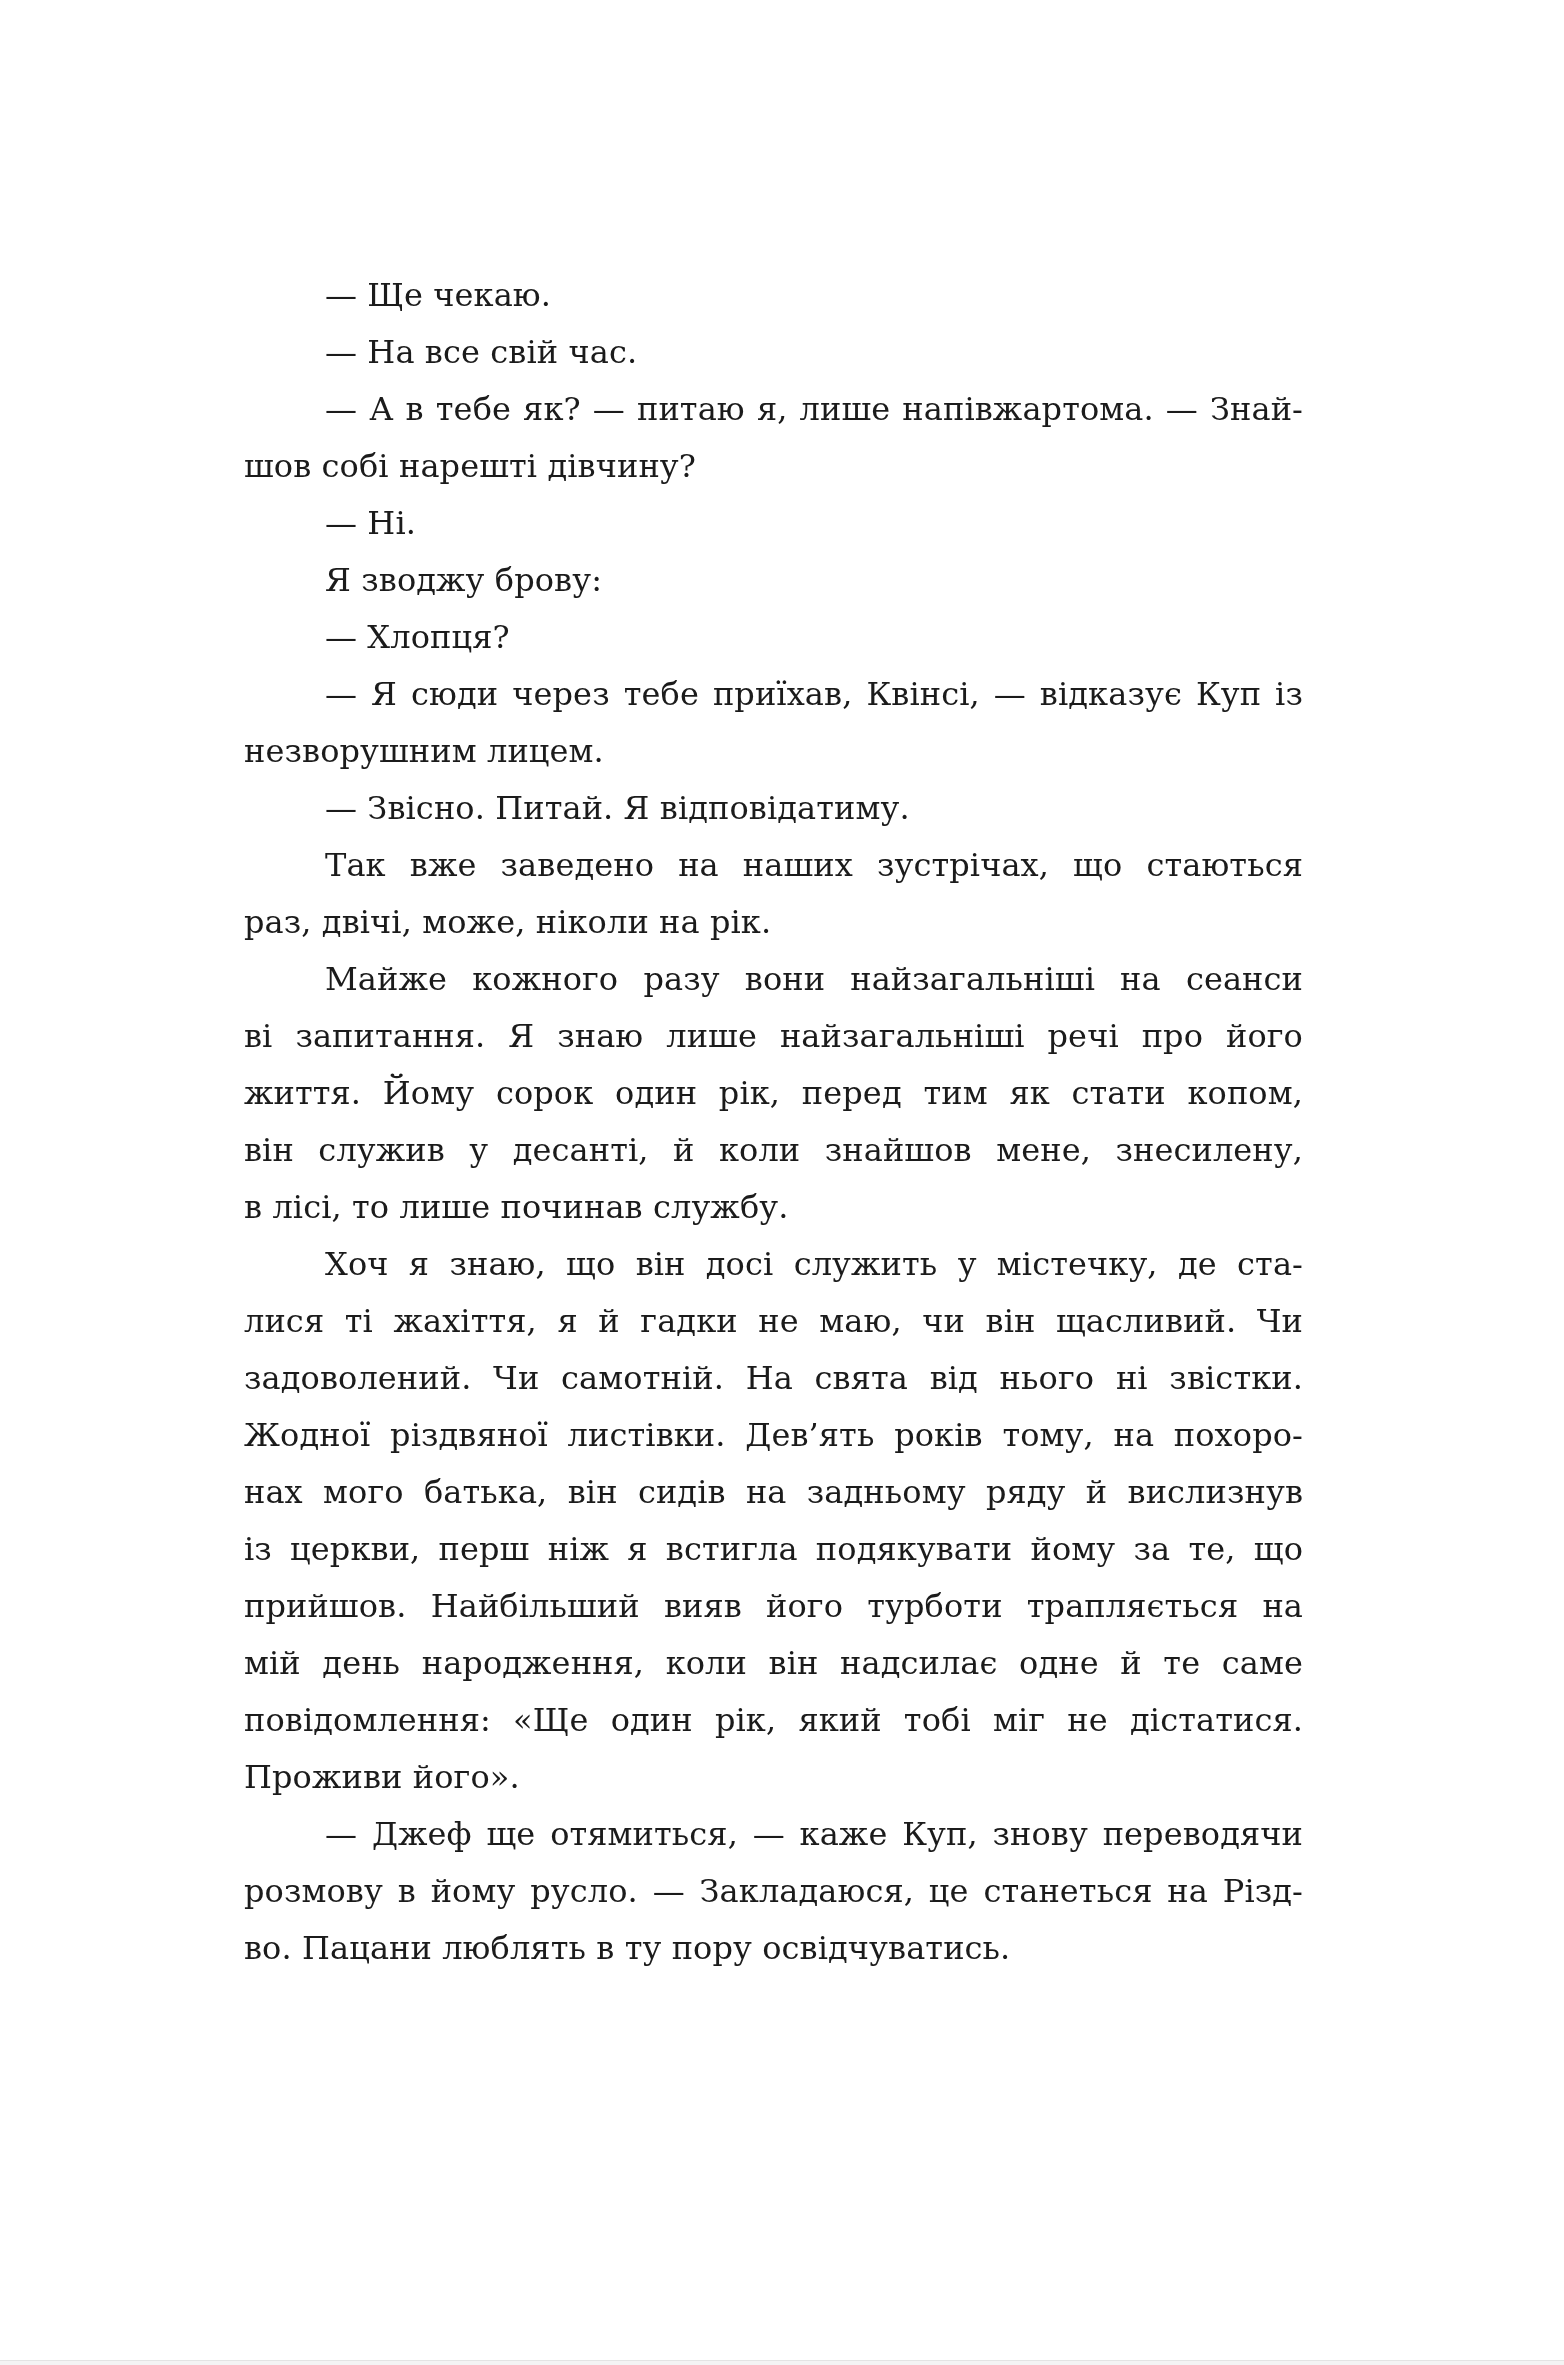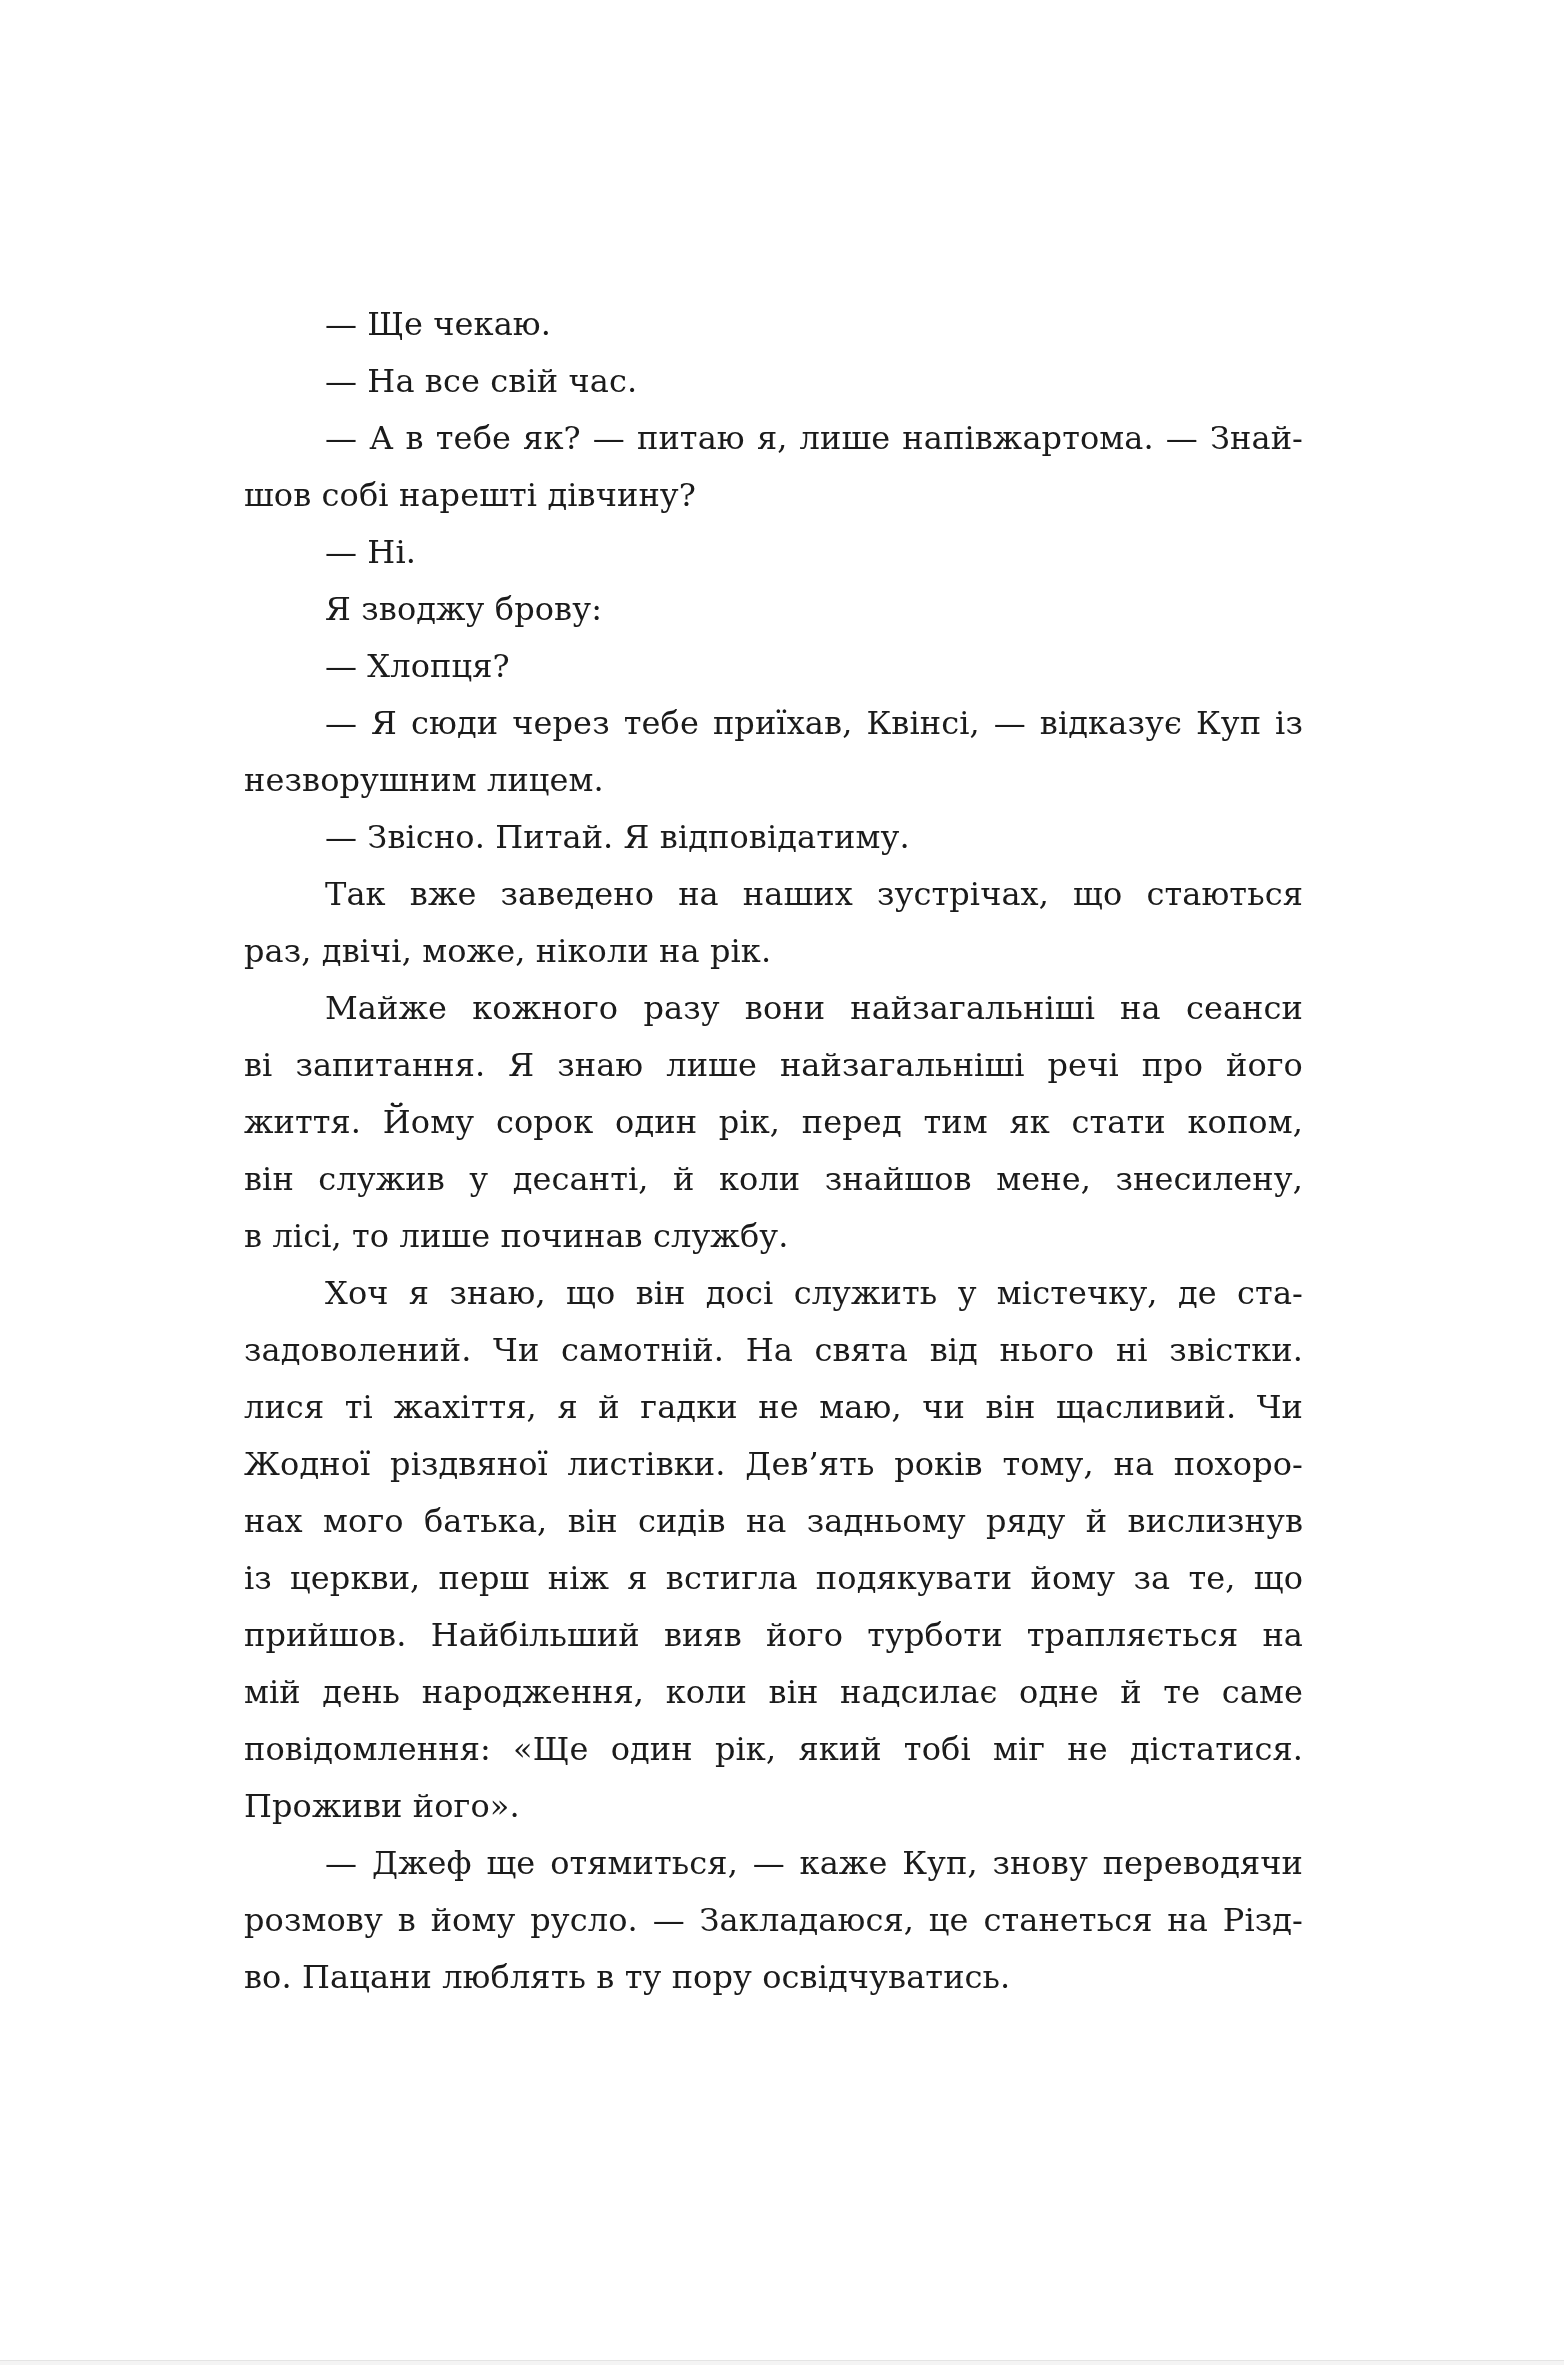--- a/index.html
+++ b/index.html
@@ -12,21 +12,20 @@
     height: 2366px;
     position: relative;
     overflow: hidden;
     font-family: "DejaVu Serif", "Liberation Serif", serif;
     color: var(--text-color, #1b1b1b);
   }
   .page {
     position: absolute;
     inset: 0;
     background: #ffffff;
-    margin-top: 29px;
   }
   .text-block {
     position: absolute;
     left: 244px;
     top: 267px;
     width: 1059px;
     font-size: 32px;
     line-height: 57px;
     letter-spacing: 0.1px;
   }
@@ -76,22 +75,22 @@
       <div class="text-line last">незворушним лицем.</div>
       <div class="text-line indent last">— Звісно. Питай. Я відповідатиму.</div>
       <div class="text-line indent">Так вже заведено на наших зустрічах, що стаються</div>
       <div class="text-line last">раз, двічі, може, ніколи на рік.</div>
       <div class="text-line indent">Майже кожного разу вони найзагальніші на сеанси</div>
       <div class="text-line">ві запитання. Я знаю лише найзагальніші речі про його</div>
       <div class="text-line">життя. Йому сорок один рік, перед тим як стати копом,</div>
       <div class="text-line">він служив у десанті, й коли знайшов мене, знесилену,</div>
       <div class="text-line last">в лісі, то лише починав службу.</div>
       <div class="text-line indent">Хоч я знаю, що він досі служить у містечку, де ста-</div>
+      <div class="text-line">лися ті жахіття, я й гадки не маю, чи він щасливий. Чи</div>
       <div class="text-line">задоволений. Чи самотній. На свята від нього ні звістки.</div>
-      <div class="text-line">лися ті жахіття, я й гадки не маю, чи він щасливий. Чи</div>
       <div class="text-line">Жодної різдвяної листівки. Дев’ять років тому, на похоро-</div>
       <div class="text-line">нах мого батька, він сидів на задньому ряду й вислизнув</div>
       <div class="text-line">із церкви, перш ніж я встигла подякувати йому за те, що</div>
       <div class="text-line">прийшов. Найбільший вияв його турботи трапляється на</div>
       <div class="text-line">мій день народження, коли він надсилає одне й те саме</div>
       <div class="text-line">повідомлення: «Ще один рік, який тобі міг не дістатися.</div>
       <div class="text-line last">Проживи його».</div>
       <div class="text-line indent">— Джеф ще отямиться, — каже Куп, знову переводячи</div>
       <div class="text-line">розмову в йому русло. — Закладаюся, це станеться на Різд-</div>
       <div class="text-line last">во. Пацани люблять в ту пору освідчуватись.</div>

